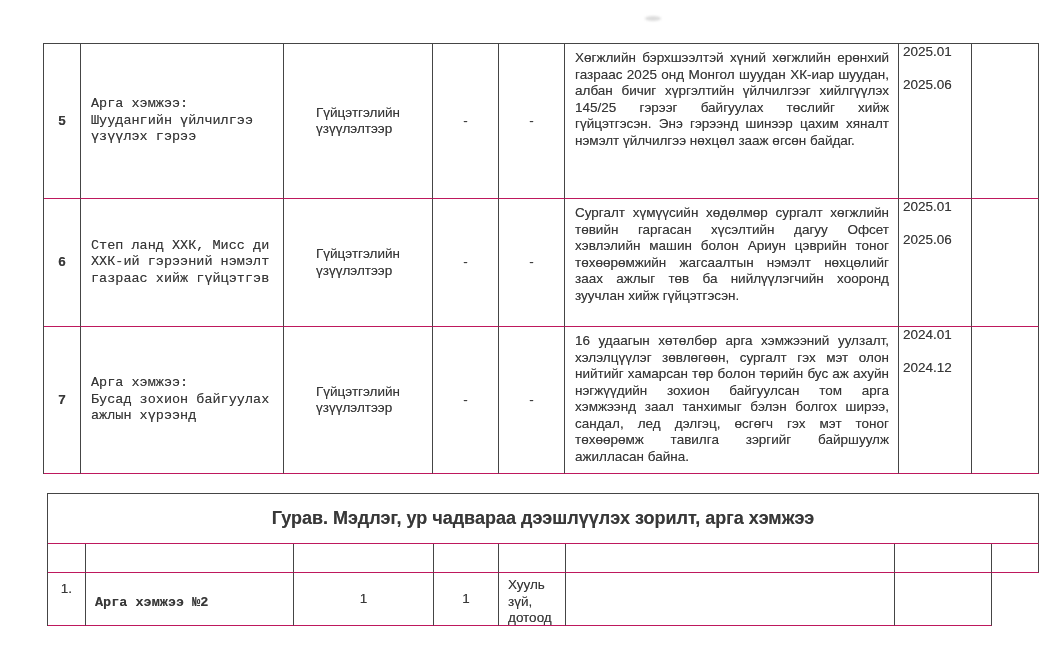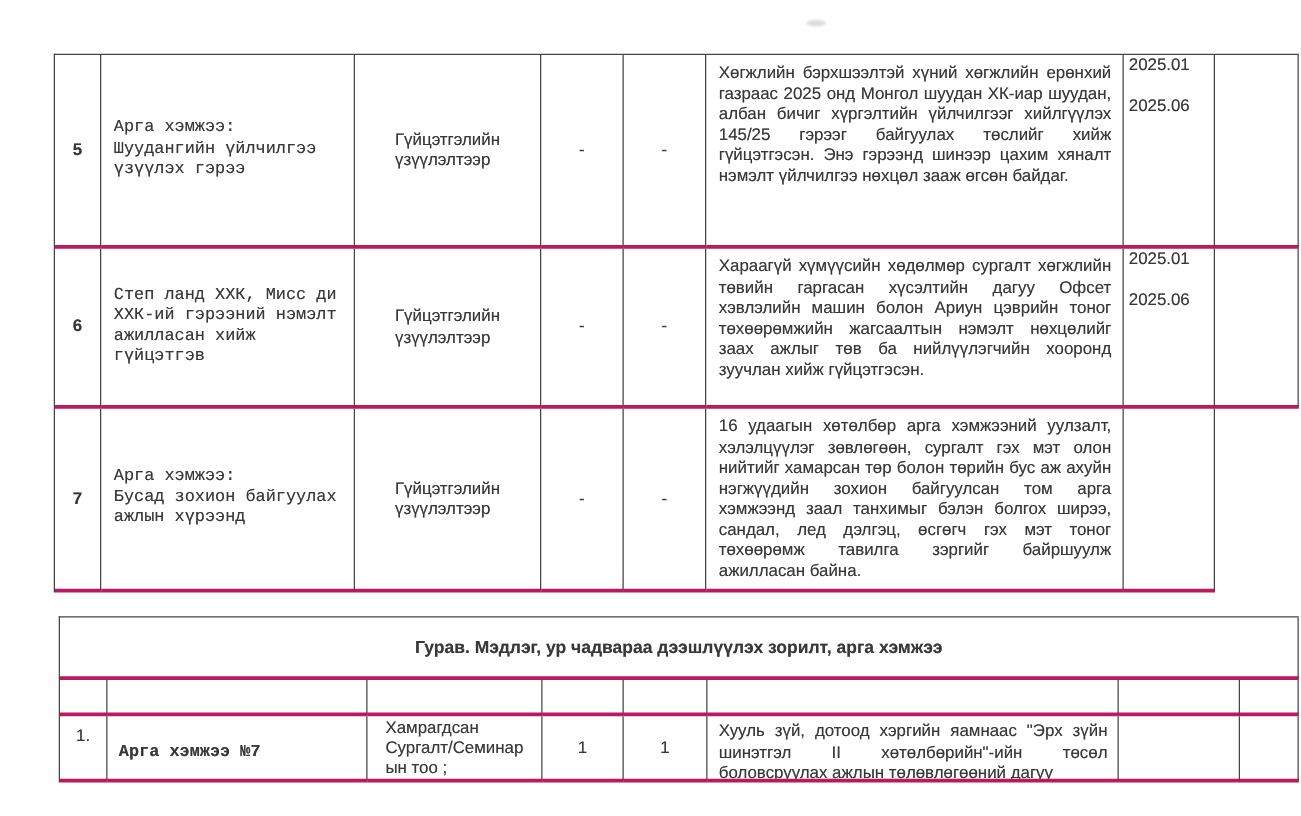--- a/index.html
+++ b/index.html
@@ -8,42 +8,42 @@
     font-family:"Liberation Sans","DejaVu Sans",sans-serif;
     color:#383838;
     -webkit-font-smoothing:antialiased;
   }
   .page{position:relative;width:1041px;height:653px;background:#fff;overflow:hidden;}
   .speck{position:absolute;background:rgba(140,140,140,.30);border-radius:50%;filter:blur(1px);}
 
   
   .grid{position:absolute;display:grid;border-top:1px solid #454545;border-left:1px solid #454545;background:#fff;}
   .c{
-    border-right:1px solid #454545;border-bottom:3px solid #be185d;
+    border-right:1px solid #454545;border-bottom:1px solid #be185d;
     box-sizing:border-box;overflow:hidden;
     font-size:13.5px;line-height:16.5px;
     text-shadow:0 0 .5px rgba(56,56,56,.55);
   }
 
   
   .t1{left:43px;top:43px;grid-template-columns:37px 203px 149px 66px 66px 334px 73px 67px;grid-template-rows:155px 128px 147px;}
   .t2{left:47px;top:493px;grid-template-columns:38px 208px 140px 65px 67px 329px 97px 47px;grid-template-rows:50px 29px 53px;}
 
   .num{display:flex;align-items:center;justify-content:center;font-weight:bold;}
   .activity{display:flex;align-items:center;padding:4px 6px 4px 10px;white-space:pre-line;font-family:Liberation Mono, monospace;}
   .indicator{display:flex;align-items:center;justify-content:center;white-space:pre-line;padding:4px;}
   .dash{display:flex;align-items:center;justify-content:center;}
   .result{padding:6px 9px 4px 10px;text-align:justify;}
   .period{white-space:pre-line;padding:0 4px;}
   .blank{}
 
   
   .section-title{
     grid-column:1 / -1;display:flex;align-items:center;justify-content:center;
-    font-weight:bold;font-size:14px;
+    font-weight:bold;font-size:18px;
   }
   .t2 .num{font-weight:normal;align-items:flex-start;padding-top:8px;}
   .t2 .activity{display:block;padding:5px 6px 2px 9px;}
   .t2 .activity .ttl{font-weight:bold;}
   .t2 .indicator{padding:2px;line-height:16px;}
   .t2 .result{padding:4px 8px 2px 9px;}
 </style>
 </head>
 <body>
 
@@ -64,64 +64,64 @@
     <div class="c dash r5">-</div>
     <div class="c result r5">Хөгжлийн бэрхшээлтэй хүний хөгжлийн ерөнхий газраас 2025 онд Монгол шуудан ХК-иар шуудан, албан бичиг хүргэлтийн үйлчилгээг хийлгүүлэх 145/25 гэрээг байгуулах төслийг хийж гүйцэтгэсэн. Энэ гэрээнд шинээр цахим хяналт нэмэлт үйлчилгээ нөхцөл зааж өгсөн байдаг.</div>
     <div class="c period r5">2025.01
 
 2025.06</div>
     <div class="c blank r5"></div>
 
     <div class="c num r6">6</div>
     <div class="c activity r6">Степ ланд ХХК, Мисс ди
 ХХК-ий гэрээний нэмэлт
-ажилласан хийж гүйцэтгэв</div>
+газраас хийж гүйцэтгэв</div>
     <div class="c indicator r6">Гүйцэтгэлийн
 үзүүлэлтээр</div>
     <div class="c dash r6">-</div>
     <div class="c dash r6">-</div>
-    <div class="c result r6">Хараагүй хүмүүсийн хөдөлмөр сургалт хөгжлийн төвийн гаргасан хүсэлтийн дагуу Офсет хэвлэлийн машин болон Ариун цэврийн тоног төхөөрөмжийн жагсаалтын нэмэлт нөхцөлийг заах ажлыг төв ба нийлүүлэгчийн хооронд зуучлан хийж гүйцэтгэсэн.</div>
+    <div class="c result r6">Сургалт хүмүүсийн хөдөлмөр сургалт хөгжлийн төвийн гаргасан хүсэлтийн дагуу Офсет хэвлэлийн машин болон Ариун цэврийн тоног төхөөрөмжийн жагсаалтын нэмэлт нөхцөлийг заах ажлыг төв ба нийлүүлэгчийн хооронд зуучлан хийж гүйцэтгэсэн.</div>
     <div class="c period r6">2025.01
 
 2025.06</div>
     <div class="c blank r6"></div>
 
     <div class="c num r7">7</div>
     <div class="c activity r7">Арга хэмжээ:
 Бусад зохион байгуулах
 ажлын хүрээнд</div>
     <div class="c indicator r7">Гүйцэтгэлийн
 үзүүлэлтээр</div>
     <div class="c dash r7">-</div>
     <div class="c dash r7">-</div>
     <div class="c result r7">16 удаагын хөтөлбөр арга хэмжээний уулзалт, хэлэлцүүлэг зөвлөгөөн, сургалт гэх мэт олон нийтийг хамарсан төр болон төрийн бус аж ахуйн нэгжүүдийн зохион байгуулсан том арга хэмжээнд заал танхимыг бэлэн болгох ширээ, сандал, лед дэлгэц, өсгөгч гэх мэт тоног төхөөрөмж тавилга зэргийг байршуулж ажилласан байна.</div>
+    <div class="c period r7">2024.01
+
+2024.12</div>
     <div class="c blank r7"></div>
   </div>
 
   <div class="grid t2">
 
     <div class="c section-title">Гурав. Мэдлэг, ур чадвараа дээшлүүлэх зорилт, арга хэмжээ</div>
 
     <div class="c"></div>
     <div class="c"></div>
     <div class="c"></div>
     <div class="c"></div>
     <div class="c"></div>
     <div class="c"></div>
     <div class="c"></div>
     <div class="c"></div>
 
     <div class="c num">1.</div>
     <div class="c activity">
-      <div class="ttl">Арга хэмжээ №7</div>
+      <div class="ttl">Арга хэмжээ №2</div>
       
     </div>
-    <div class="c indicator">Хамрагдсан
-Сургалт/Семинар
-ын тоо ;</div>
     <div class="c dash">1</div>
     <div class="c dash">1</div>
     <div class="c result">Хууль зүй, дотоод хэргийн яамнаас "Эрх зүйн шинэтгэл II хөтөлбөрийн"-ийн төсөл боловсруулах ажлын төлөвлөгөөний дагуу</div>
     <div class="c blank"></div>
     <div class="c blank"></div>
   </div>
 
 </div>
 
 </body></html>

